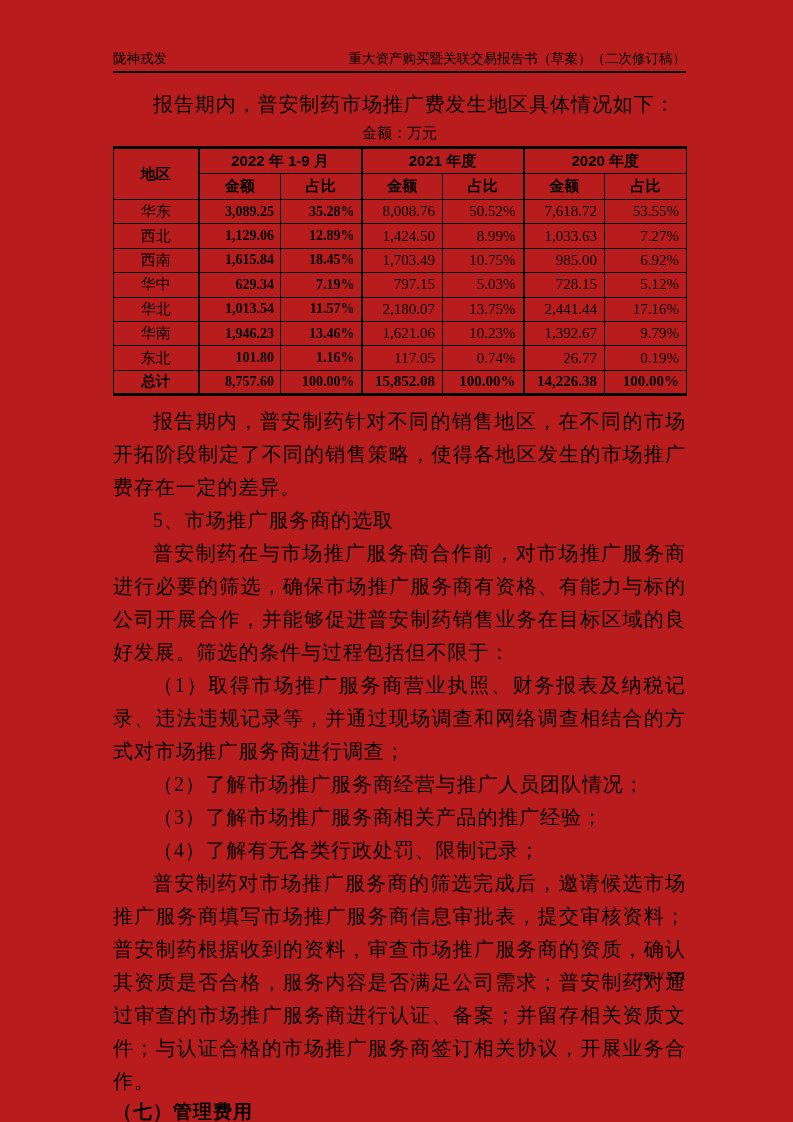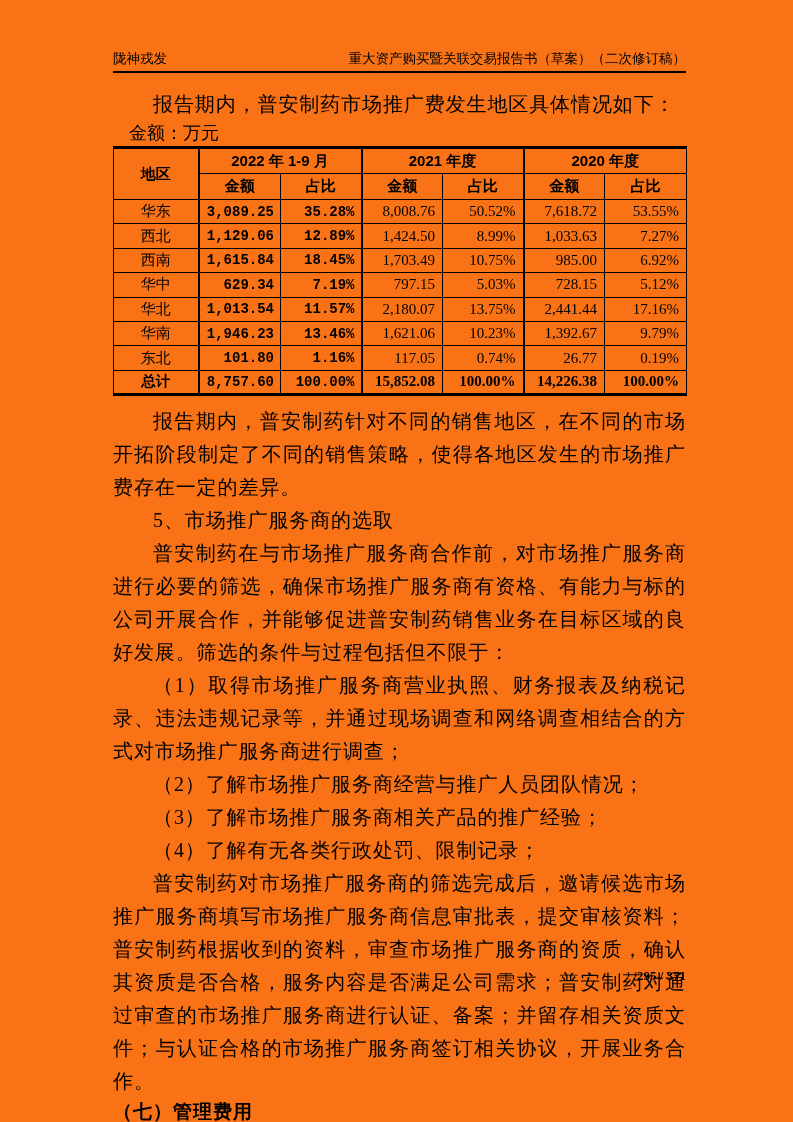--- a/index.html
+++ b/index.html
@@ -1,56 +1,56 @@
 <!DOCTYPE html>
 <html><head>
 <meta charset="utf-8">
 <style>
   * { margin:0; padding:0; box-sizing:border-box; }
   html,body { background:#fff; }
   .page {
     position:relative;
     width:793px; height:1122px;
-    background:#f97316;
+    background:#b91c1c;
     font-family:"Liberation Serif","DejaVu Serif",serif;
     color:#000;
     overflow:hidden;
   }
   
   .doc-header {
     position:absolute; left:113px; top:50px; width:573px;
     display:flex; justify-content:space-between; align-items:flex-end;
     font-size:13.5px; line-height:18px;
     border-bottom:2px solid #000; padding-bottom:3px;
   }
   
   .content { position:absolute; left:113px; top:88px; width:573px; }
   p.body {
     font-size:20px; line-height:33px; text-align:justify;
     text-indent:2em; letter-spacing:0.045em;
   }
   p.intro { margin-bottom:0; }
-  .unit-label { text-align:left; font-size:18px; line-height:20px; margin:2px 16px 3px; }
+  .unit-label { text-align:center; font-size:15px; line-height:20px; margin:2px 16px 3px; }
   
   table.region-table {
     width:100%; border-collapse:collapse; table-layout:fixed;
     border-left:1.5px solid #000; border-right:1.5px solid #000;
     border-top:3px solid #000; border-bottom:3px solid #000;
   }
   .region-table th, .region-table td { border:1px solid #000; overflow:hidden; white-space:nowrap; }
   .region-table .gb { border-left:2px solid #000; }
   .region-table thead th {
     font-family:"Liberation Sans","DejaVu Sans",sans-serif;
     font-weight:700; font-size:15px; text-align:center; height:26px;
   }
   .region-table thead tr:last-child th { border-bottom:1.5px solid #000; }
   .region-table tbody td { height:24.4px; font-size:15px; }
   .region-table td.region { text-align:center; font-size:15px; }
   .region-table td.cur {
-    font-family:Liberation Mono, monospace;
+    font-family:Liberation Serif, serif;
     font-weight:700; font-size:14px; text-align:right; padding-right:6px;
   }
   .region-table td.hist { text-align:right; padding-right:7px; }
   .region-table tr.total td { font-weight:700; }
   .region-table tr.total td.region { font-family:Liberation Serif, serif; font-size:14.5px; }
   
   .after-table { margin-top:9px; }
   
   .section-heading {
     font-family:Liberation Serif, serif;

